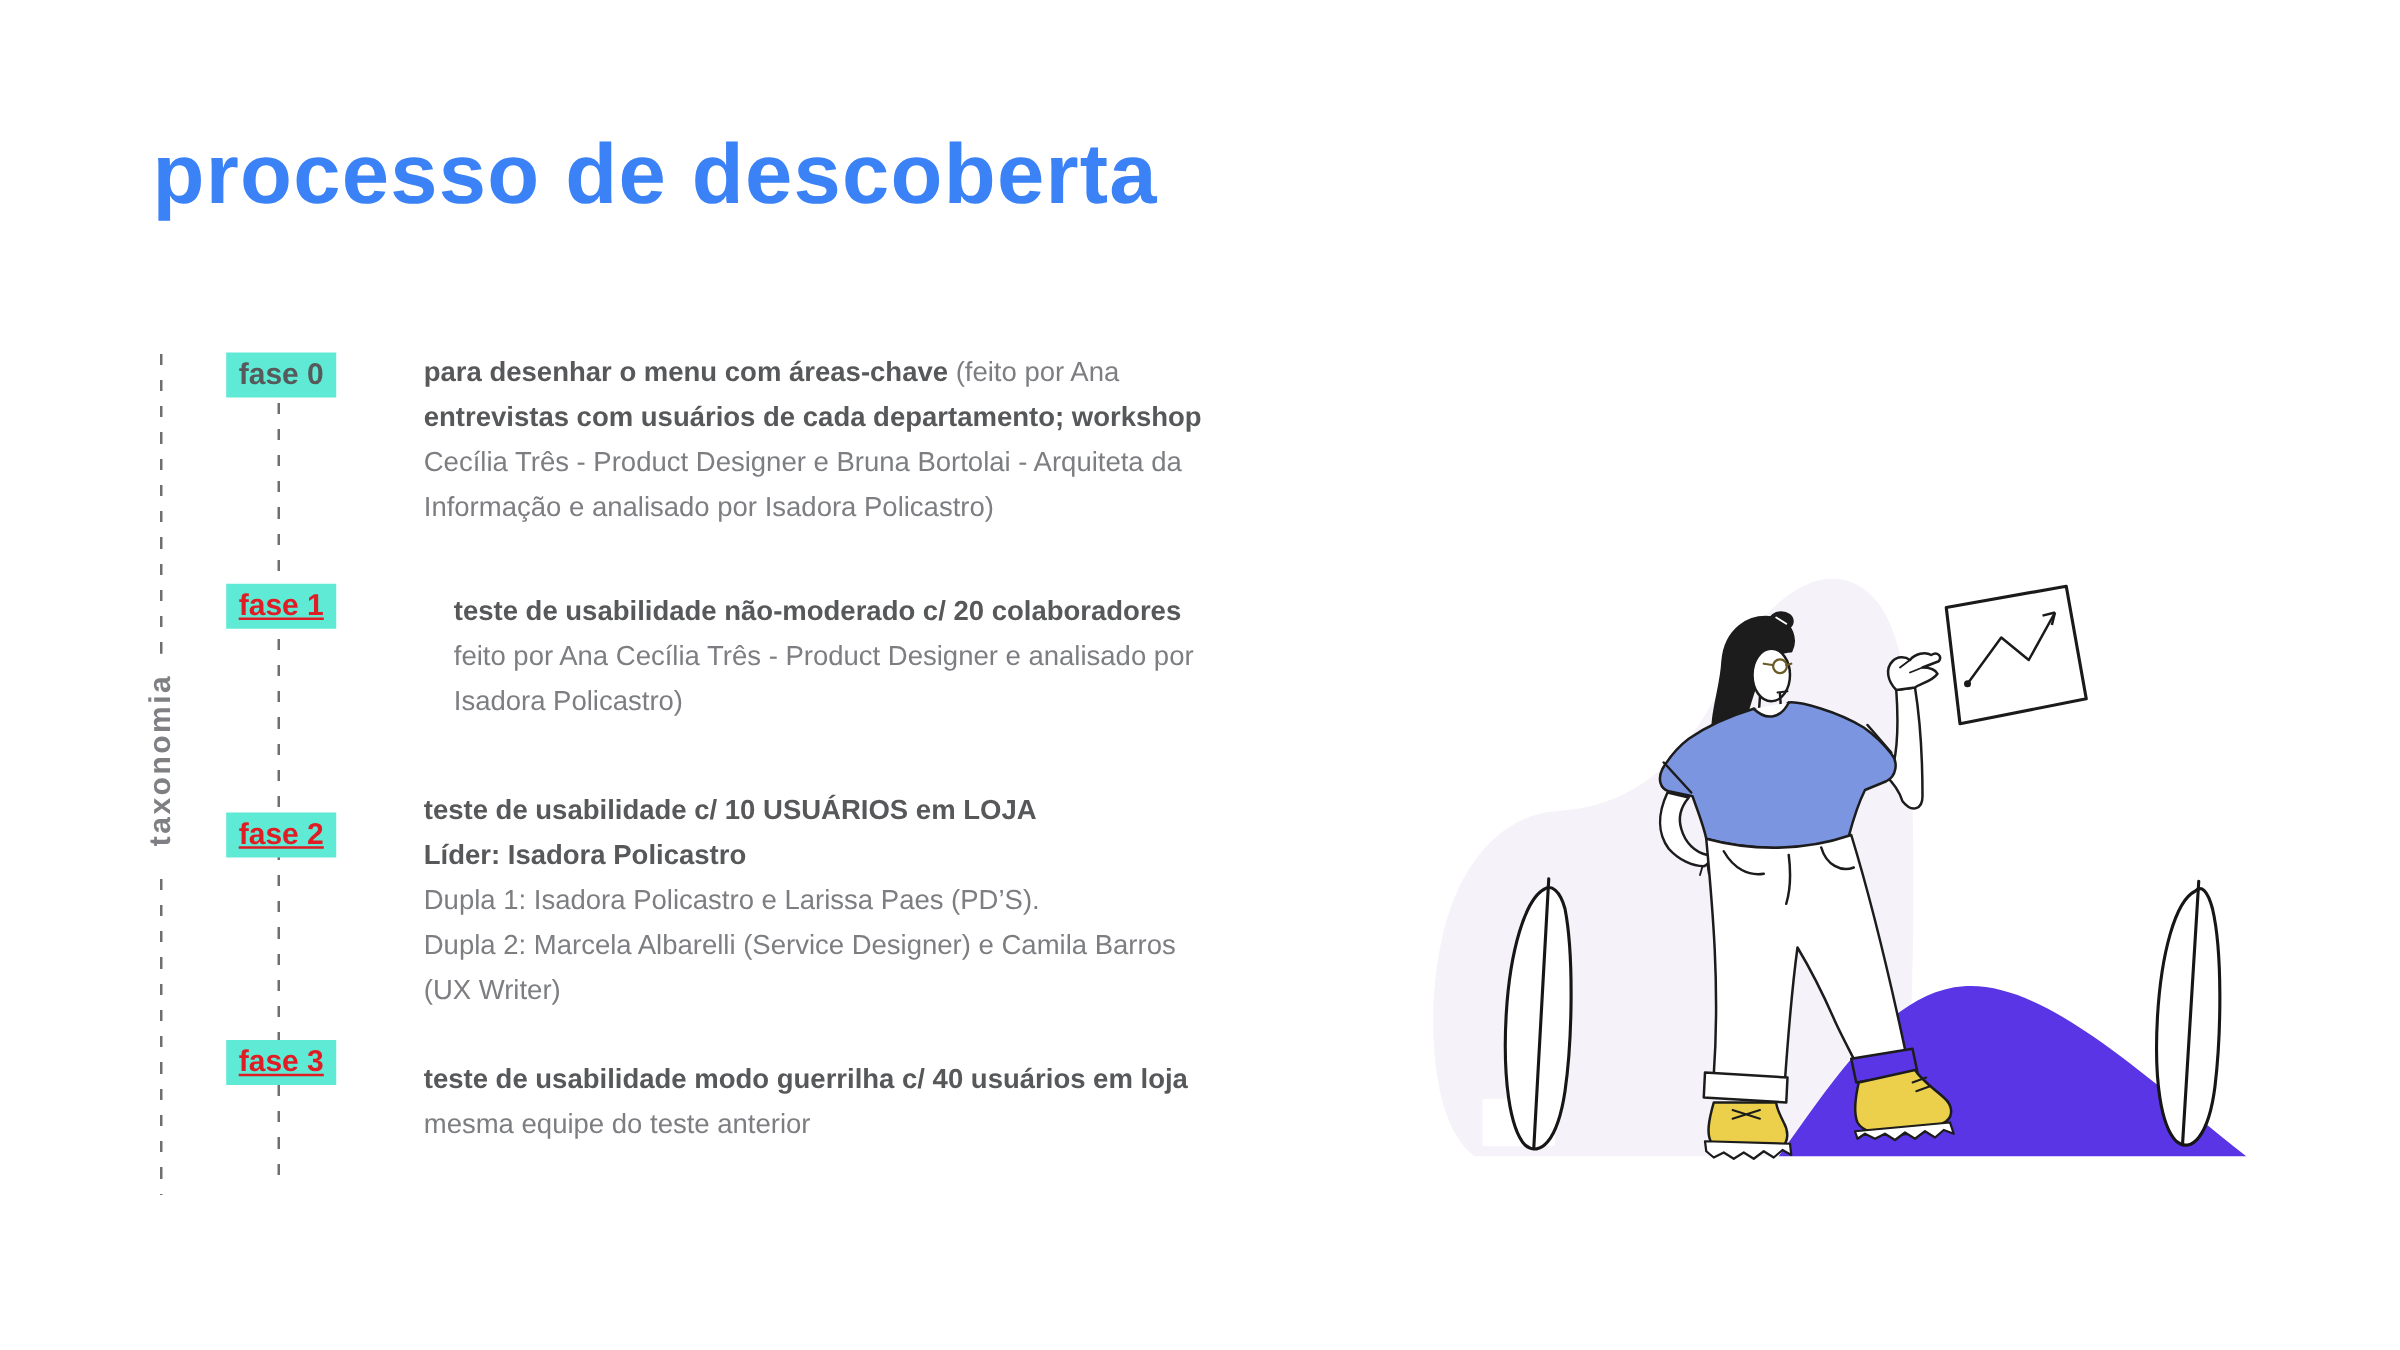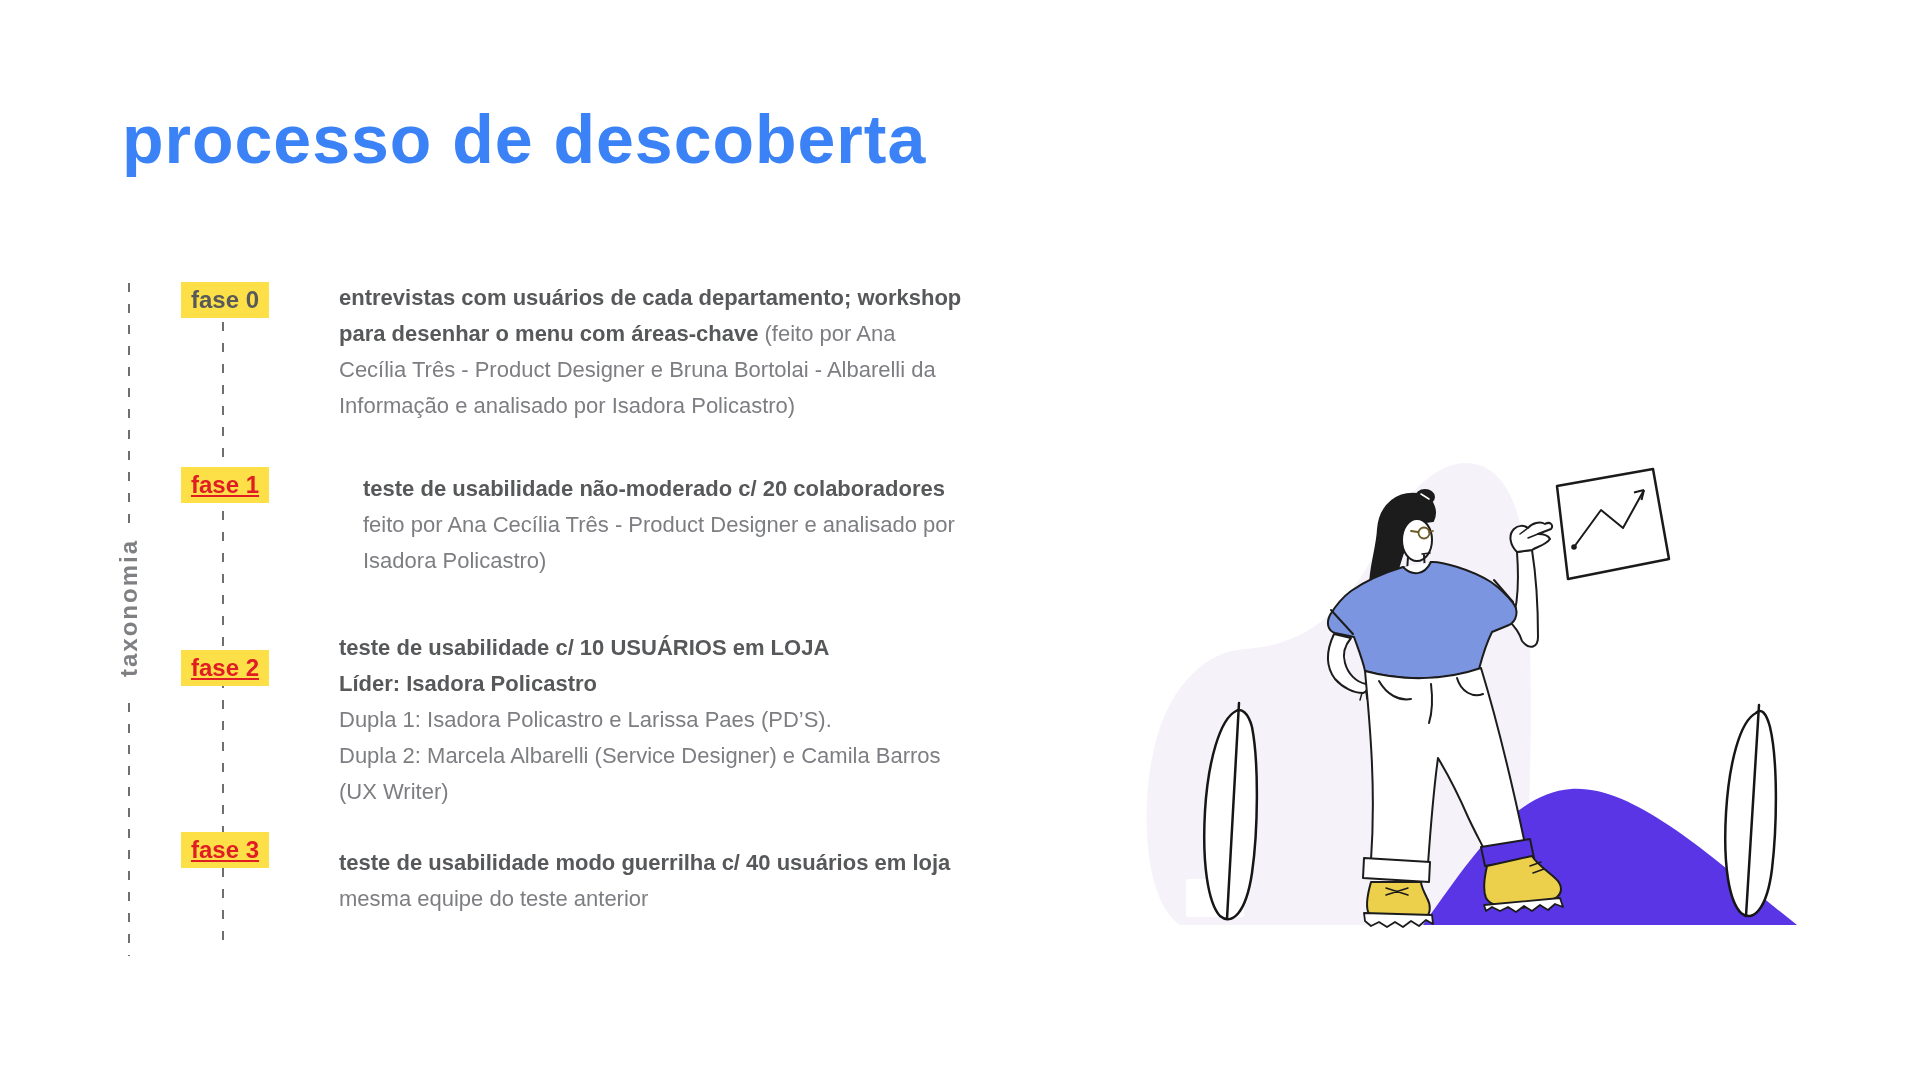--- a/index.html
+++ b/index.html
@@ -18,21 +18,21 @@
   .dashed-line.line-1{left:128px;top:283px;height:673px;}
   .dashed-line.line-2{left:222px;top:322px;height:623px;}
   .taxonomy-label{
     position:absolute;left:129px;top:608px;
     transform:translate(-50%,-50%) rotate(-90deg);
     font-size:24px;font-weight:700;color:#7f8083;letter-spacing:2px;
     background:#ffffff;padding:6px 16px;white-space:nowrap;
   }
   .phase-label{
     position:absolute;left:225px;transform:translate(-50%,-50%);
-    font-size:24px;font-weight:700;background:#fde047;padding:4px 10px;
+    font-size:24px;font-weight:700;background:#5eead4;padding:4px 10px;
     white-space:nowrap;
   }
   .phase-label.red{color:#e01c24;text-decoration:underline;}
   .phase-label.gray{color:#58595b;}
   .phase-block{
     position:absolute;left:339px;width:640px;
     font-size:22px;line-height:36px;color:#7d7e82;
   }
   .phase-block .line{white-space:nowrap;}
   .phase-block .b{font-weight:700;color:#57585a;}
@@ -48,23 +48,23 @@
 <div class="dashed-line line-2"></div>
 
 <div class="taxonomy-label">taxonomia</div>
 
 <div class="phase-label gray" style="top:300px;">fase 0</div>
 <div class="phase-label red" style="top:485px;">fase 1</div>
 <div class="phase-label red" style="top:668px;">fase 2</div>
 <div class="phase-label red" style="top:850px;">fase 3</div>
 
 <div class="phase-block" style="top:280px;">
+  <div class="line"><span class="b">para desenhar o menu com áreas-chave</span><span> (feito por Ana</span></div>
   <div class="line"><span class="b">entrevistas com usuários de cada departamento; workshop</span><span></span></div>
-  <div class="line"><span class="b">para desenhar o menu com áreas-chave</span><span> (feito por Ana</span></div>
-  <div class="line"><span class="b"></span><span>Cecília Três - Product Designer e Bruna Bortolai - Albarelli da</span></div>
+  <div class="line"><span class="b"></span><span>Cecília Três - Product Designer e Bruna Bortolai - Arquiteta da</span></div>
   <div class="line"><span class="b"></span><span>Informação e analisado por Isadora Policastro)</span></div>
 </div>
 
 <div class="phase-block" style="top:471px;margin-left:24px;">
   <div class="line"><span class="b">teste de usabilidade não-moderado c/ 20 colaboradores</span><span></span></div>
   <div class="line"><span class="b"></span><span>feito por Ana Cecília Três - Product Designer e analisado por</span></div>
   <div class="line"><span class="b"></span><span>Isadora Policastro)</span></div>
 </div>
 
 <div class="phase-block" style="top:630px;">

